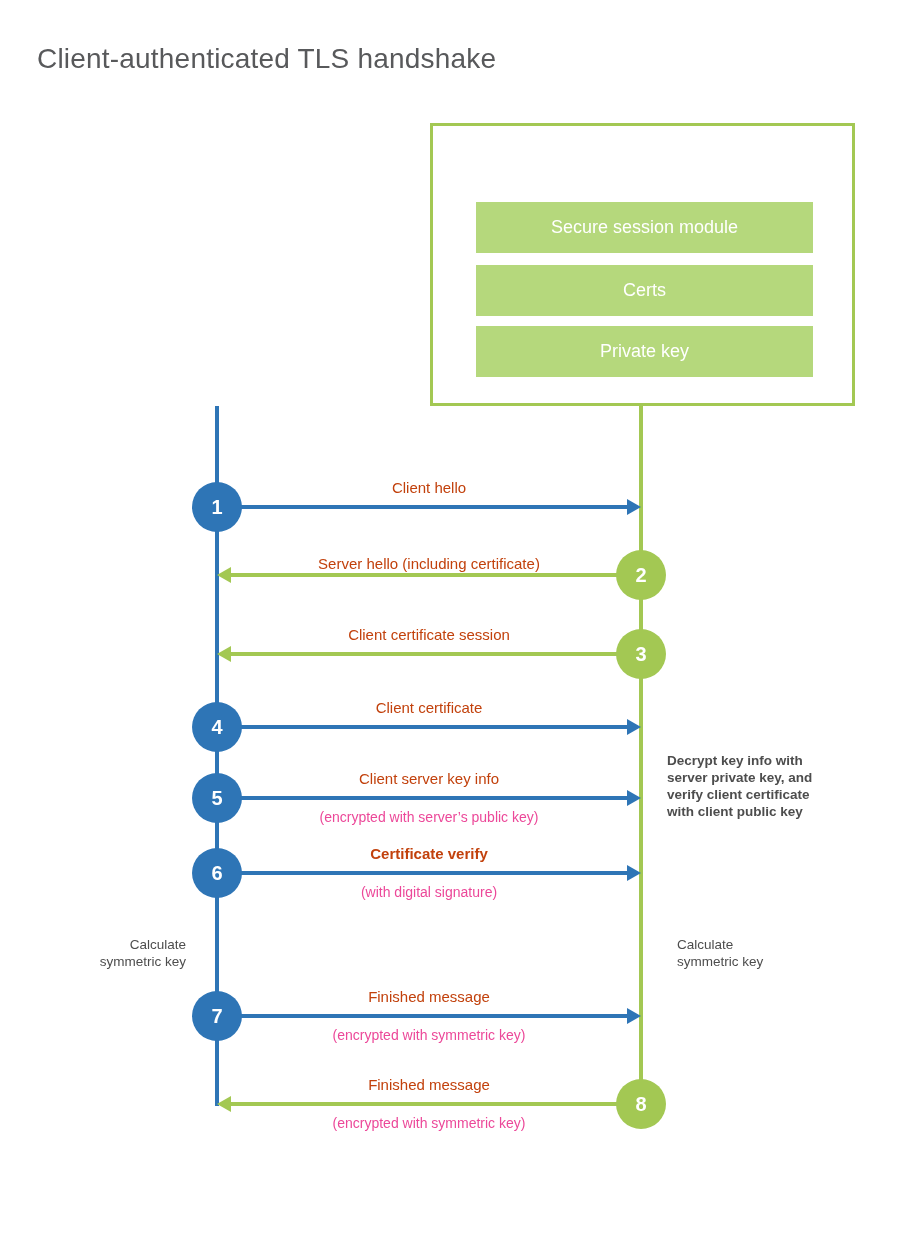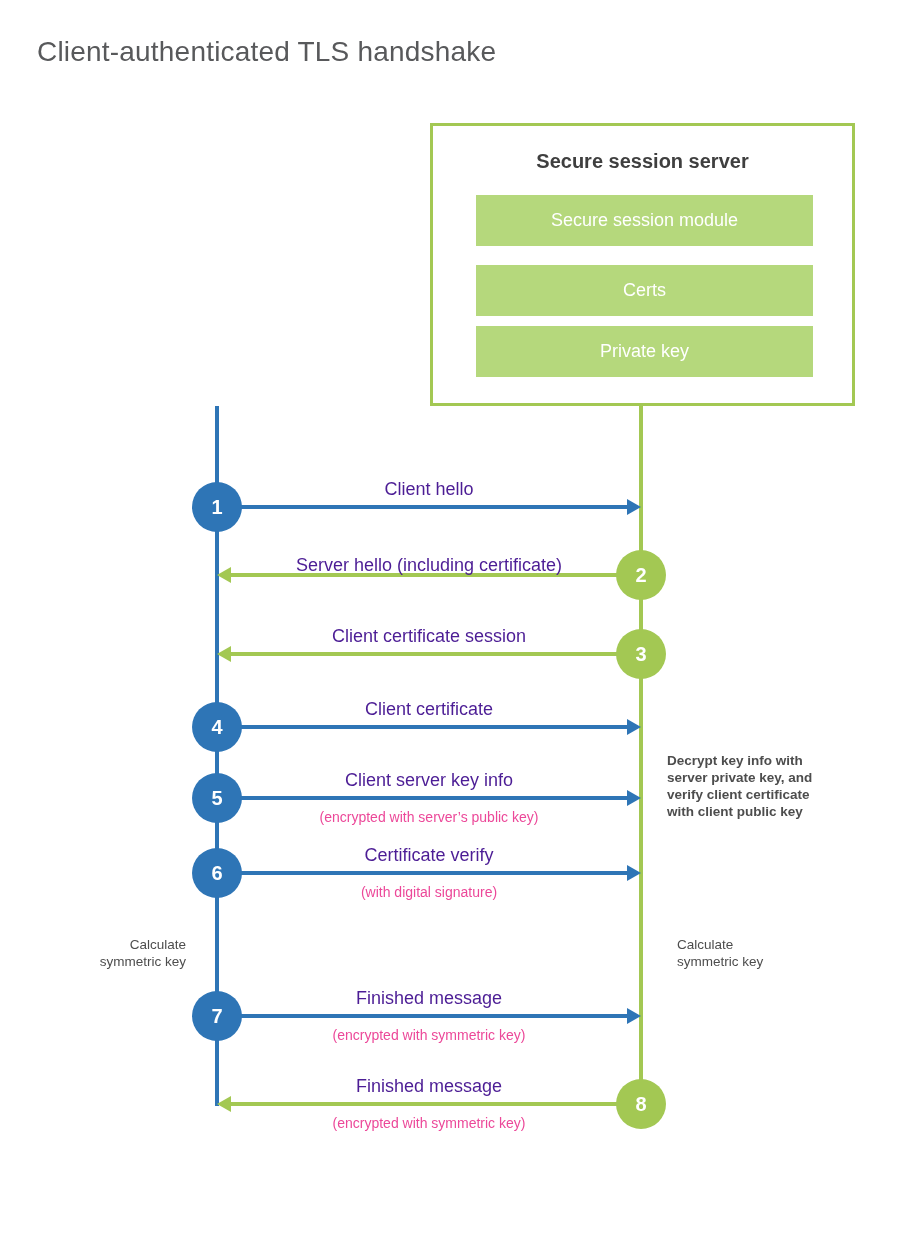--- a/index.html
+++ b/index.html
@@ -1,79 +1,78 @@
 <!DOCTYPE html>
 <html><head>
 <meta charset="utf-8">
 <style>
   html,body{margin:0;padding:0;background:#fff;}
   #diagram{
     position:relative;width:900px;height:1256px;background:#ffffff;
     font-family:"Liberation Sans","DejaVu Sans",sans-serif;overflow:hidden;
   }
   .page-title{
-    position:absolute;left:37px;top:36px;margin:0;
+    position:absolute;left:37px;top:43px;margin:0;
     font-size:28px;font-weight:300;color:#58595b;letter-spacing:.2px;
   }
   .box{position:absolute;background:#fff;box-sizing:border-box;}
   .client-box{left:42px;top:123px;width:348px;height:283px;border:3px solid var(--blue);}
   .server-box{left:430px;top:123px;width:425px;height:283px;border:3px solid var(--green);}
   .box-title{
     margin-top:24px;text-align:center;font-size:20px;font-weight:bold;color:#3f3f3f;
   }
   .app-box{
     position:absolute;left:36px;top:76px;width:275px;height:175px;background:var(--light-blue);
     display:flex;align-items:center;justify-content:center;text-align:center;
     color:#fff;font-size:19px;line-height:1.45;white-space:pre-line;
   }
   .bar{
     position:absolute;left:43px;width:337px;height:51px;background:var(--light-green);
     display:flex;align-items:center;justify-content:center;
     color:#fff;font-size:18px;
   }
-  .bar-0{top:69px;}.bar-1{top:139px;}.bar-2{top:200px;}
+  .bar-0{top:76px;}.bar-1{top:139px;}.bar-2{top:200px;}
   .vline{position:absolute;width:4px;}
   .blue-line{left:215px;top:406px;height:700px;background:var(--blue);}
   .green-line{left:639px;top:406px;height:699px;background:var(--green);}
   .badge{
     position:absolute;width:50px;height:50px;border-radius:50%;
     display:flex;align-items:center;justify-content:center;
     color:#fff;font-size:20px;font-weight:bold;z-index:5;
   }
   .badge.blue{background:var(--blue);}
   .badge.green{background:var(--green);}
   .arrow-line{position:absolute;height:4px;z-index:2;}
   .arrow-line.blue{background:var(--blue);}
   .arrow-line.green{background:var(--green);}
   .arrow-head{position:absolute;width:0;height:0;border-top:8px solid transparent;border-bottom:8px solid transparent;z-index:2;}
   .arrow-head.right.blue{border-left:14px solid var(--blue);}
   .arrow-head.left.green{border-right:14px solid var(--green);}
   .msg-label{
     position:absolute;left:217px;width:424px;text-align:center;
-    font-size:18px;color:#4c1d95;z-index:3;
+    font-size:15px;color:#c2410c;z-index:3;
   }
   .msg-sub{
     position:absolute;left:217px;width:424px;text-align:center;
     font-size:14px;color:#ec4899;z-index:3;
   }
   .note{position:absolute;font-size:13.5px;line-height:17px;color:#4d4d4d;}
   .server-note{left:667px;top:752px;width:162px;text-align:left;font-weight:bold;}
   .calc-left{left:96px;top:936px;width:90px;text-align:right;}
   .calc-right{left:677px;top:936px;width:90px;text-align:left;}
 </style>
 </head>
 <body>
 
 <div id="diagram" style="--blue: #2e75b6; --light-blue: #5b9bd5; --green: #a3c853; --light-green: #b5d87c;">
 
   <h1 class="page-title">Client-authenticated TLS handshake</h1>
 
 
   <div class="box server-box">
-    <div class="box-title">Secure session server</div>
     <div class="bar bar-0">Secure session module</div>
     <div class="bar bar-1">Certs</div>
     <div class="bar bar-2">Private key</div>
   </div>
 
   <div class="vline blue-line"></div>
   <div class="vline green-line"></div>
 
   <div id="steps">
       <div class="badge blue" style="left: 192px; top: 482px;">1</div>
@@ -93,21 +92,21 @@
       <div class="arrow-head right blue" style="top: 719px; left: 627px;"></div>
       <div class="msg-label" style="top: 699px;">Client certificate</div>
       <div class="badge blue" style="left: 192px; top: 773px;">5</div>
       <div class="arrow-line blue" style="top: 796px; left: 219px; width: 408px;"></div>
       <div class="arrow-head right blue" style="top: 790px; left: 627px;"></div>
       <div class="msg-label" style="top: 770px;">Client server key info</div>
       <div class="msg-sub" style="top: 809px;">(encrypted with server’s public key)</div>
       <div class="badge blue" style="left: 192px; top: 848px;">6</div>
       <div class="arrow-line blue" style="top: 871px; left: 219px; width: 408px;"></div>
       <div class="arrow-head right blue" style="top: 865px; left: 627px;"></div>
-      <div class="msg-label" style="top: 845px;">Certificate verify</div>
+      <div class="msg-label" style="top: 845px; font-weight: bold;">Certificate verify</div>
       <div class="msg-sub" style="top: 884px;">(with digital signature)</div>
       <div class="badge blue" style="left: 192px; top: 991px;">7</div>
       <div class="arrow-line blue" style="top: 1014px; left: 219px; width: 408px;"></div>
       <div class="arrow-head right blue" style="top: 1008px; left: 627px;"></div>
       <div class="msg-label" style="top: 988px;">Finished message</div>
       <div class="msg-sub" style="top: 1027px;">(encrypted with symmetric key)</div>
       <div class="badge green" style="left: 616px; top: 1079px;">8</div>
       <div class="arrow-line green" style="top: 1102px; left: 231px; width: 408px;"></div>
       <div class="arrow-head left green" style="top: 1096px; left: 217px;"></div>
       <div class="msg-label" style="top: 1076px;">Finished message</div>

